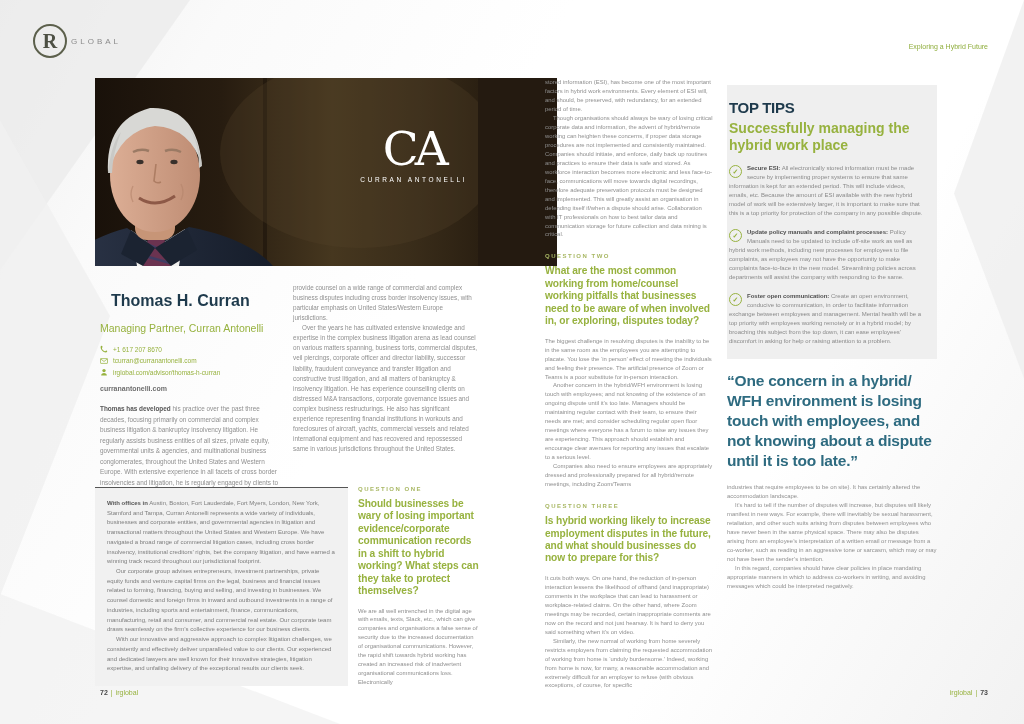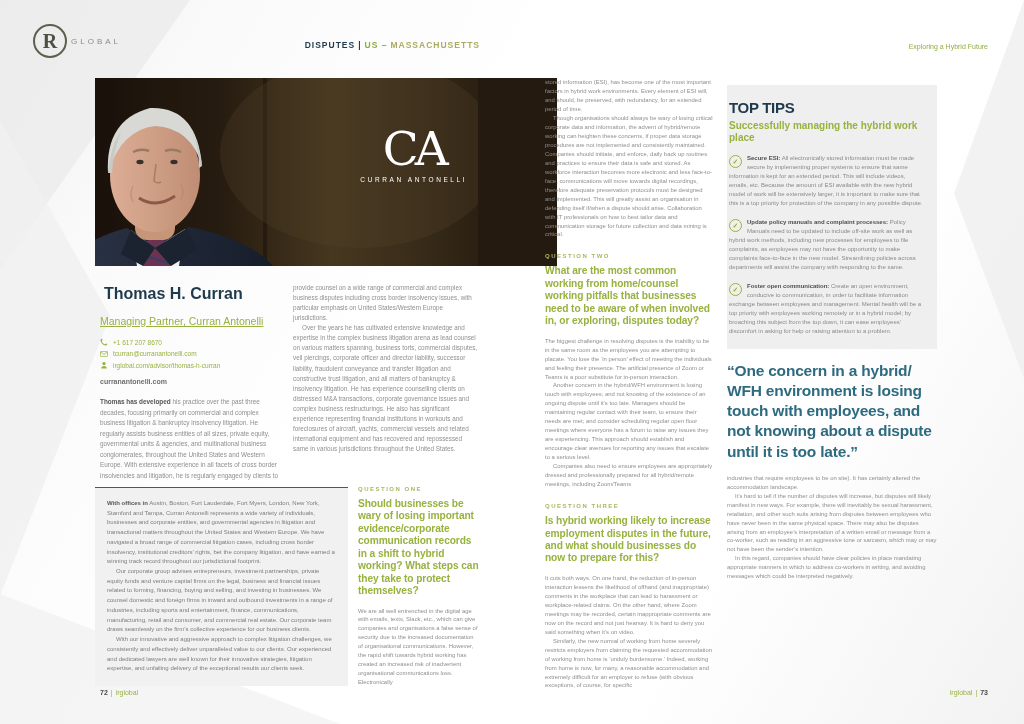--- a/index.html
+++ b/index.html
@@ -24,22 +24,22 @@
 
   
   .photo{position:absolute;left:95px;top:78px;width:462px;height:188px;background:#241a10;}
   .photo svg{position:absolute;left:0;top:0;}
   .ca{position:absolute;left:49%;top:25%;width:40%;text-align:center;color:#fff;}
   .ca-mono{font-family:"DejaVu Serif",serif;font-size:47px;line-height:1;letter-spacing:-4px;}
   .ca-firm{font-size:6.5px;letter-spacing:2.6px;margin-top:4px;white-space:nowrap;}
 
   
   .pcol1{position:absolute;left:100px;top:281px;width:184px;}
-  .pname{font-size:16px;font-weight:bold;color:#1e3a4c;margin:4px;}
-  .ptitle{font-size:10.5px;color:#97b23f;margin-top:12px;text-decoration:underline;}
+  .pname{font-size:16px;font-weight:bold;color:#1e3a4c;margin:11px;}
+  .ptitle{font-size:10.5px;color:#97b23f;margin-top:12px;}
   .contacts{margin-top:11px;}
   .crow{display:flex;align-items:center;gap:5px;font-size:6.5px;color:#97b23f;margin-top:3.5px;}
   .crow svg{flex:0 0 auto;}
   .website{margin-top:9px;font-size:7px;font-weight:bold;color:#6e6e6e;}
   .bio1{margin-top:12px;font-size:6.4px;line-height:1.65;color:#8f8f8f;}
   .lead{font-weight:bold;color:#555;}
   .pcol2{position:absolute;left:293px;top:283px;width:185px;font-size:6.3px;line-height:1.6;color:#8f8f8f;}
   .pcol2 p{margin:0;} .pcol2 p + p{text-indent:9px;}
 
   
@@ -54,21 +54,21 @@
   .body-txt{font-size:5.9px;line-height:1.52;color:#8f8f8f;}
   .body-txt p{margin:0;} .body-txt p + p{text-indent:8px;}
   .q1col{position:absolute;left:358px;top:486px;width:121px;}
 
   
   .rcol1{position:absolute;left:545px;top:78px;width:168px;}
   .qblock{margin-top:14px;}
   .rcol2{position:absolute;left:727px;top:85px;width:210px;}
   .tips{box-sizing:border-box;background:#efefef;padding:14px 13px 13px 2px;}
   .tips-title{font-size:15px;font-weight:bold;color:#1e3a4c;letter-spacing:-0.3px;}
-  .tips-sub{margin-top:4px;font-size:10px;font-weight:bold;color:#97b23f;line-height:1.2;}
+  .tips-sub{margin-top:4px;font-size:14px;font-weight:bold;color:#97b23f;line-height:1.2;}
   .tip{margin-top:10px;font-size:6px;line-height:1.5;color:#8a8a8a;overflow:hidden;}
   .tick{float:left;width:11px;height:11px;border:1.2px solid #97b23f;border-radius:50%;color:#97b23f;
     font-size:7px;line-height:11px;text-align:center;margin:1px 5px 2px 0;font-weight:bold;}
   .tip .lead{color:#4f4f4f;}
   .quote{margin-top:12px;font-size:15.5px;font-weight:bold;color:#2e6b80;line-height:1.3;letter-spacing:-0.2px;width:218px;}
   .ending{margin-top:12px;}
 
   
   .foot{position:absolute;top:689px;font-size:7px;}
   .foot-l{left:100px;} .foot-r{left:688px;width:300px;text-align:right;}
@@ -79,23 +79,20 @@
 
 <div class="canvas">
   <div class="facet f1"></div>
   <div class="facet f2"></div>
   <div class="facet f3"></div>
   <div class="facet f4"></div>
 
   <div class="irlogo">
     <div class="ircircle">R</div>
     <span class="irword">GLOBAL</span>
-  </div>
-  <div class="hdr-cat">
-    <span class="navy">DISPUTES</span><span class="sep">|</span><span class="grn">US –</span><span class="olv">MASSACHUSETTS</span>
   </div>
   <div class="hdr-theme">Exploring a Hybrid Future</div>
 
   <div class="photo">
     <svg width="383" height="188" viewBox="0 0 383 188">
       <defs>
         <linearGradient id="bgG" x1="0" y1="0" x2="1" y2="0">
           <stop offset="0" stop-color="#19110a"></stop>
             <stop offset="0.33" stop-color="#271c10"></stop>
           <stop offset="0.62" stop-color="#46371f"></stop>

